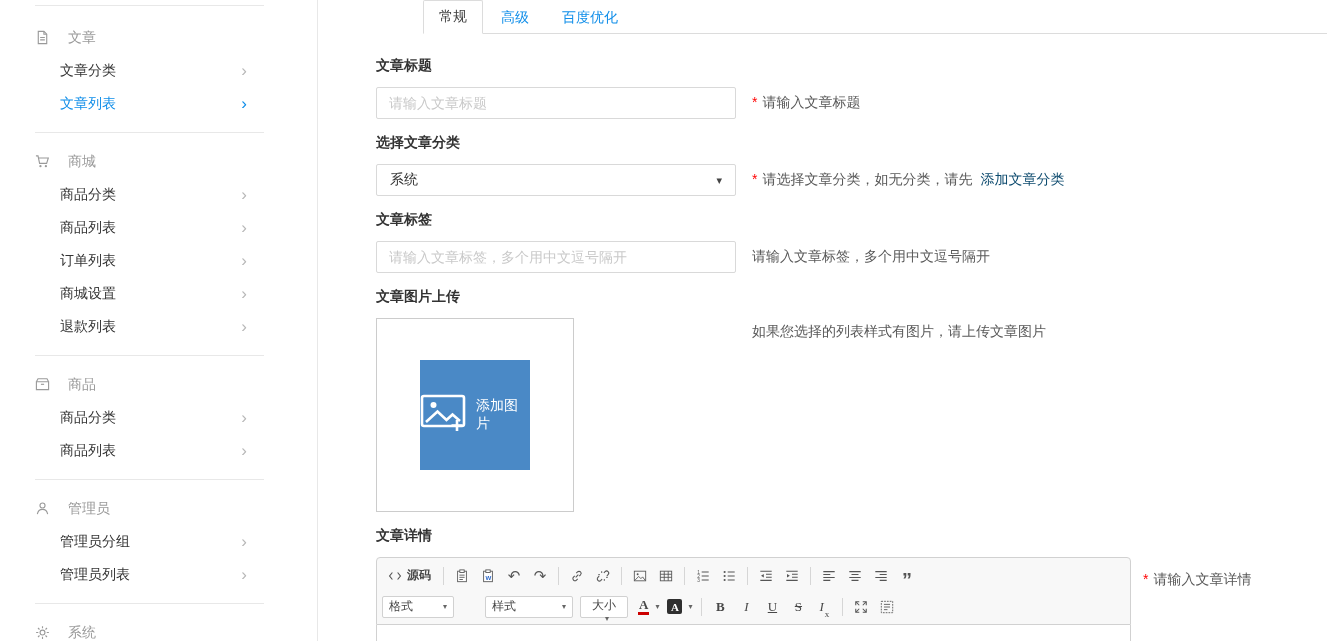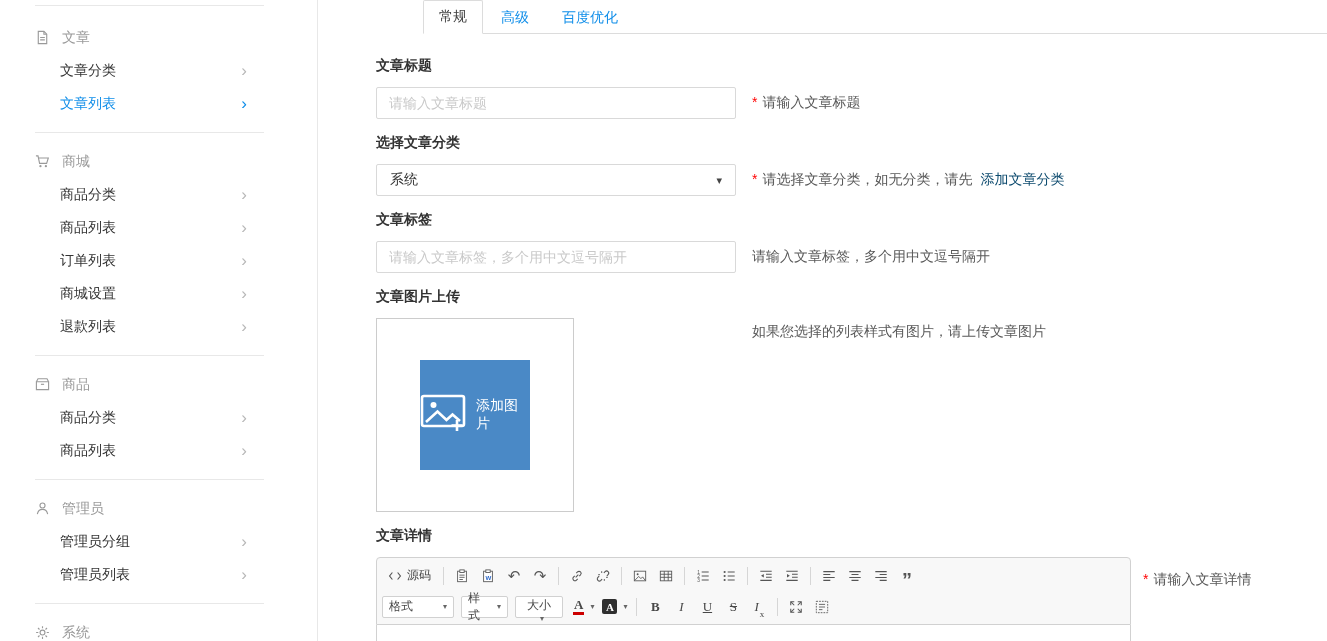--- a/index.html
+++ b/index.html
@@ -5,21 +5,21 @@
   * { box-sizing: border-box; }
   html,body { margin:0; padding:0; }
   body {
     width:1327px; height:641px; overflow:hidden; position:relative;
     background:#fff; font-family:"Liberation Sans", sans-serif; color:#333;
   }
   
   .sidebar { position:absolute; left:0; top:0; bottom:0; width:318px; background:#fff; border-right:1px solid #e8e8e8; padding-top:5px; }
   .side-sep { height:1px; background:#e8e8e8; margin:12px 53px 12px 35px; }
   .side-sep.top { margin:0 53px 15px 35px; }
-  .group-header { height:33px; display:flex; align-items:center; padding-left:35px; gap:12px; font-size:14px; color:#9a9a9a; cursor:pointer; }
+  .group-header { height:33px; display:flex; align-items:center; padding-left:35px; gap:18px; font-size:14px; color:#9a9a9a; cursor:pointer; }
   .group-header svg { display:block; }
   .side-item { height:33px; display:flex; align-items:center; justify-content:space-between; padding:0 70px 0 60px; font-size:14px; color:#333; cursor:pointer; }
   .side-item .chev { color:#b8b8b8; font-size:17px; line-height:1; }
   .side-item.active, .side-item.active .chev { color:#108ee9; }
   
   .main { position:absolute; left:319px; right:0; top:0; bottom:0; padding-left:57px; overflow:hidden; background:#fff; }
   .tabbar { display:flex; align-items:flex-end; border-bottom:1px solid #dcdcdc; height:34px;margin-left:47px; }
   .tab { padding:7px 15px; font-size:14px; color:#108ee9; cursor:pointer; margin:0 3px -1px 0; }
   .tab.active { background:#fff; border:1px solid #dcdcdc; border-bottom-color:#fff; color:#404040; border-radius:2px 2px 0 0; }
   .form { padding-top:23px; }
@@ -39,25 +39,25 @@
   .upload-box { width:198px; height:194px; border:1px solid #cccccc; display:flex; align-items:center; justify-content:center; background:#fff; }
   .upload-btn { width:110px; height:110px; background:#4a89c6; color:#fff; display:flex; flex-direction:row; align-items:center; justify-content:center; gap:10px; cursor:pointer; font-size:14px; }
   .img-hint { padding-top:5px; }
   
   .editor { width:755px; flex:0 0 755px; }
   .ed-toolbar { border:1px solid #d1d1d1; background:#f8f8f8; border-radius:4px 4px 0 0; padding:2px 5px; }
   .ed-row { display:flex; align-items:center; height:31px; gap:2px; }
   .ed-btn { display:inline-flex; align-items:center; justify-content:center; min-width:24px; height:24px; padding:0 3px; border-radius:2px; cursor:pointer; color:#484848; background:transparent; }
   .ed-btn svg { width:14px; height:14px; display:block; }
   .ed-btn.glyph { font-size:15px; color:#555; }
-  .ed-btn.source-btn { gap:5px; font-size:12px; padding:0 6px; }
+  .ed-btn.source-btn { gap:5px; font-size:12px; padding:0 6px;font-weight:bold; }
   .tsep { width:1px; height:18px; background:#d6d6d6; margin:0 4px; flex:0 0 1px; }
   .ed-combo { height:22px; border:1px solid #d1d1d1; background:#fff; border-radius:2px; display:inline-flex; align-items:center; justify-content:space-between; padding:0 6px; font-size:12px; color:#484848; cursor:pointer; margin-right:5px; }
   .ed-combo .caret, .color-caret { font-size:8px; color:#666; margin-left:6px; }
-  .combo-format { width:72px; } .combo-style { width:47px; } .combo-size { width:48px;flex-direction:column; }
+  .combo-format { width:72px; } .combo-style { width:88px;margin-left:24px; } .combo-size { width:48px;flex-direction:column; }
   .fmt { font-family:"Liberation Serif", serif; font-size:13px; line-height:1; }
   .fmt.b { font-weight:bold; } .fmt.i { font-style:italic; } .fmt.u { text-decoration:underline; } .fmt.s { text-decoration:line-through; }
   .fmt.rx { font-size:9px; margin-left:1px; align-self:flex-end; }
   .cA { font-family:"Liberation Serif", serif; font-weight:bold; font-size:13px; line-height:1; border-bottom:3px solid #cc0000; padding:0 1px 1px 1px; }
   .cAbox { background:#2f2f2f; color:#fff; width:15px; height:15px; display:inline-flex; align-items:center; justify-content:center; font-size:11px; font-weight:bold; border-radius:2px; font-family:"Liberation Serif", serif; }
   .quote-glyph { font-size:20px; font-weight:bold; color:#555; line-height:0.4; padding-top:9px; }
   .ed-content { border:1px solid #d1d1d1; border-top:none; background:#fff; height:90px; cursor:text; }
   .ed-hint { margin-left:12px; margin-top:14px; font-size:14px; color:#595959; }
 </style>
 </head>

